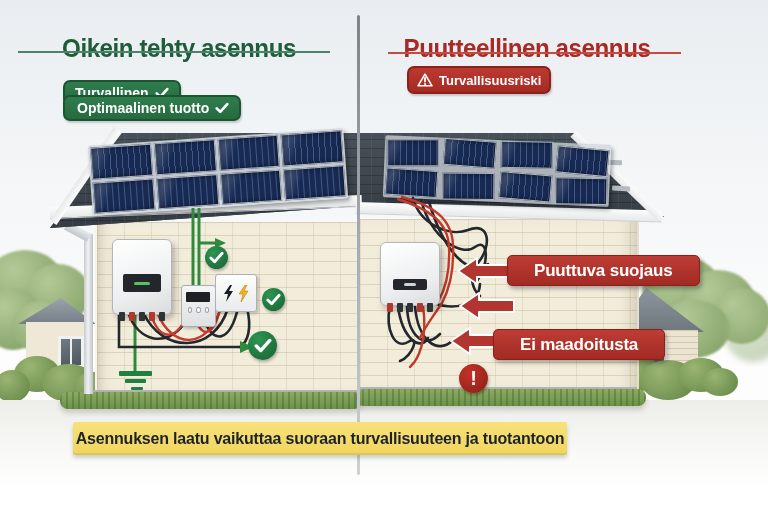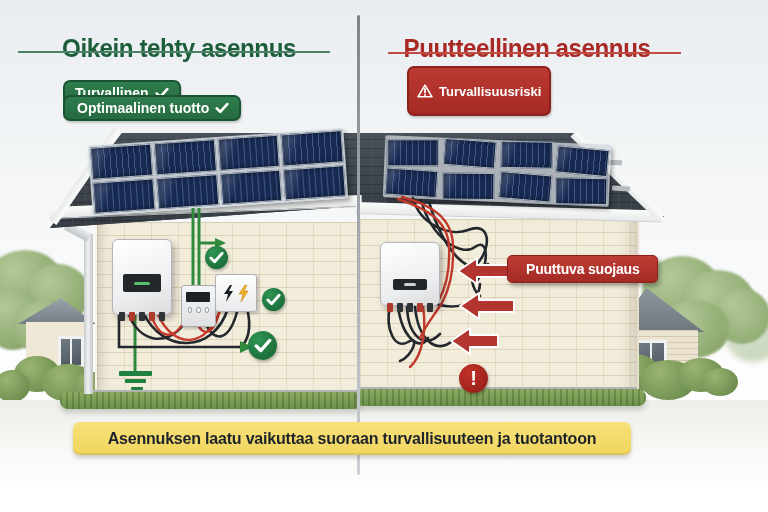--- a/index.html
+++ b/index.html
@@ -15,21 +15,21 @@
   .title.right{left:366px;width:322px;color:#a92a24;}
   .rule{position:absolute;height:2px;z-index:50;}
   .rule.left{left:18px;top:51px;width:312px;background:#4d8268;}
   .rule.right{left:388px;top:52px;width:293px;background:#c24b43;}
 
   .badge{position:absolute;display:inline-flex;align-items:center;gap:6px;z-index:50;
     color:#fff;font-weight:bold;white-space:nowrap;border-radius:7px;line-height:1;}
   .badge.green{background:linear-gradient(#2f7d4c,#256b40);border:2px solid #1c5433;
     padding:4px 10px;font-size:14px;box-shadow:1px 2px 2px rgba(0,0,0,.18);}
   .badge.red{background:linear-gradient(#bb3a31,#a52a24);border:2px solid #8c211c;
-    padding:16px 8px;font-size:13px;box-shadow:1px 2px 2px rgba(0,0,0,.18);}
+    padding:5px 8px;font-size:13px;box-shadow:1px 2px 2px rgba(0,0,0,.18);}
 
   
   .divider{position:absolute;left:357px;top:15px;width:3px;height:460px;z-index:40;
     background:linear-gradient(180deg,#7d8389,#a9afb4 55%,#cdd1d4);border-radius:2px;}
 
   
   .ground{position:absolute;left:0;top:400px;width:768px;height:112px;z-index:1;
     background:linear-gradient(180deg,#ededE9,#f8f8f6 45%,#ffffff 80%);}
   .grass{position:absolute;height:17px;z-index:6;border-radius:8px;
     background:#7ea156;
@@ -119,34 +119,34 @@
 
   
   .check{position:absolute;z-index:20;border-radius:50%;
     background:radial-gradient(circle at 35% 30%,#2e9453,#166231);
     box-shadow:1px 2px 3px rgba(0,0,0,.28);display:flex;align-items:center;justify-content:center;}
   .excl{position:absolute;left:459px;top:364px;width:29px;height:29px;z-index:20;border-radius:50%;
     background:radial-gradient(circle at 35% 30%,#c23229,#8e1d17);color:#fff;font-weight:bold;
     font-size:20px;display:flex;align-items:center;justify-content:center;
     box-shadow:1px 2px 3px rgba(0,0,0,.3);}
   .callout{position:absolute;z-index:21;background:linear-gradient(#bd3d35,#a32a24);
-    border:1px solid #8c1f1a;border-radius:5px;color:#fff;font-weight:bold;font-size:14px;
-    line-height:1;padding:6px 18px;box-shadow:2px 3px 4px rgba(0,0,0,.3);
+    border:1px solid #8c1f1a;border-radius:5px;color:#fff;font-weight:bold;font-size:17px;
+    line-height:1;padding:6px 26px;box-shadow:2px 3px 4px rgba(0,0,0,.3);
     letter-spacing:-.2px;white-space:nowrap;}
 
   .wires{position:absolute;left:0;top:0;z-index:10;pointer-events:none;}
 
   .downspout{position:absolute;left:84px;top:234px;width:9px;height:160px;z-index:6;
     background:linear-gradient(90deg,#c7cbce,#f0f2f3 45%,#bfc3c6);}
   .downspout-elbow{position:absolute;left:66px;top:221px;width:26px;height:9px;z-index:6;
     background:linear-gradient(#e8eaeb,#c3c7ca);transform:rotate(28deg);transform-origin:left center;}
 
   
-  .banner{position:absolute;left:73px;top:422px;width:558px;height:33px;z-index:60;
-    background:linear-gradient(#f8e17a,#f1d55e);border-radius:7px;
+  .banner{position:absolute;left:73px;top:422px;width:494px;height:33px;z-index:60;
+    background:linear-gradient(#f8e17a,#f1d55e);border-radius:2px;
     box-shadow:0 3px 4px rgba(0,0,0,.18),inset 0 -2px 0 rgba(0,0,0,.08);
     display:flex;align-items:center;justify-content:center;
     font-size:16px;font-weight:bold;color:#1d232a;letter-spacing:-.2px;white-space:nowrap;}
 
   .bg-roof{position:absolute;background:linear-gradient(#9aa3aa,#757e86);}
   .bg-wall{position:absolute;background:#efe8d6;}
   .bg-window{position:absolute;border:3px solid #f0f2f2;background:linear-gradient(160deg,#707a83,#4e575f);}
   .bg-window i{position:absolute;left:50%;top:0;bottom:0;width:2px;margin-left:-1px;background:#eef0f0;display:block;}
 </style>
 </head>
@@ -347,20 +347,23 @@
       <polyline points="2,7 6,11 14,2" fill="none" stroke="#fff" stroke-width="3" stroke-linecap="round" stroke-linejoin="round"></polyline>
     </svg>
   </div>
   <div class="excl">
     <span>!</span>
   </div>
 
   <div class="callout" style="left:507px;top:255px;">
     <span>Puuttuva suojaus</span>
   </div>
+  <div class="callout" style="left:493px;top:329px;">
+    <span>Ei maadoitusta</span>
+  </div>
 
   <h1 class="title left">Oikein tehty asennus</h1>
   <div class="rule left"></div>
   <h1 class="title right">Puutteellinen asennus</h1>
   <div class="rule right"></div>
 
   <div class="badge green" style="left:63px;top:80px;justify-content:space-between;">
     <span>Turvallinen</span>
     <svg width="14" height="12" viewBox="0 0 16 13">
       <polyline points="2,7 6,11 14,2" fill="none" stroke="#fff" stroke-width="3" stroke-linecap="round" stroke-linejoin="round"></polyline>

